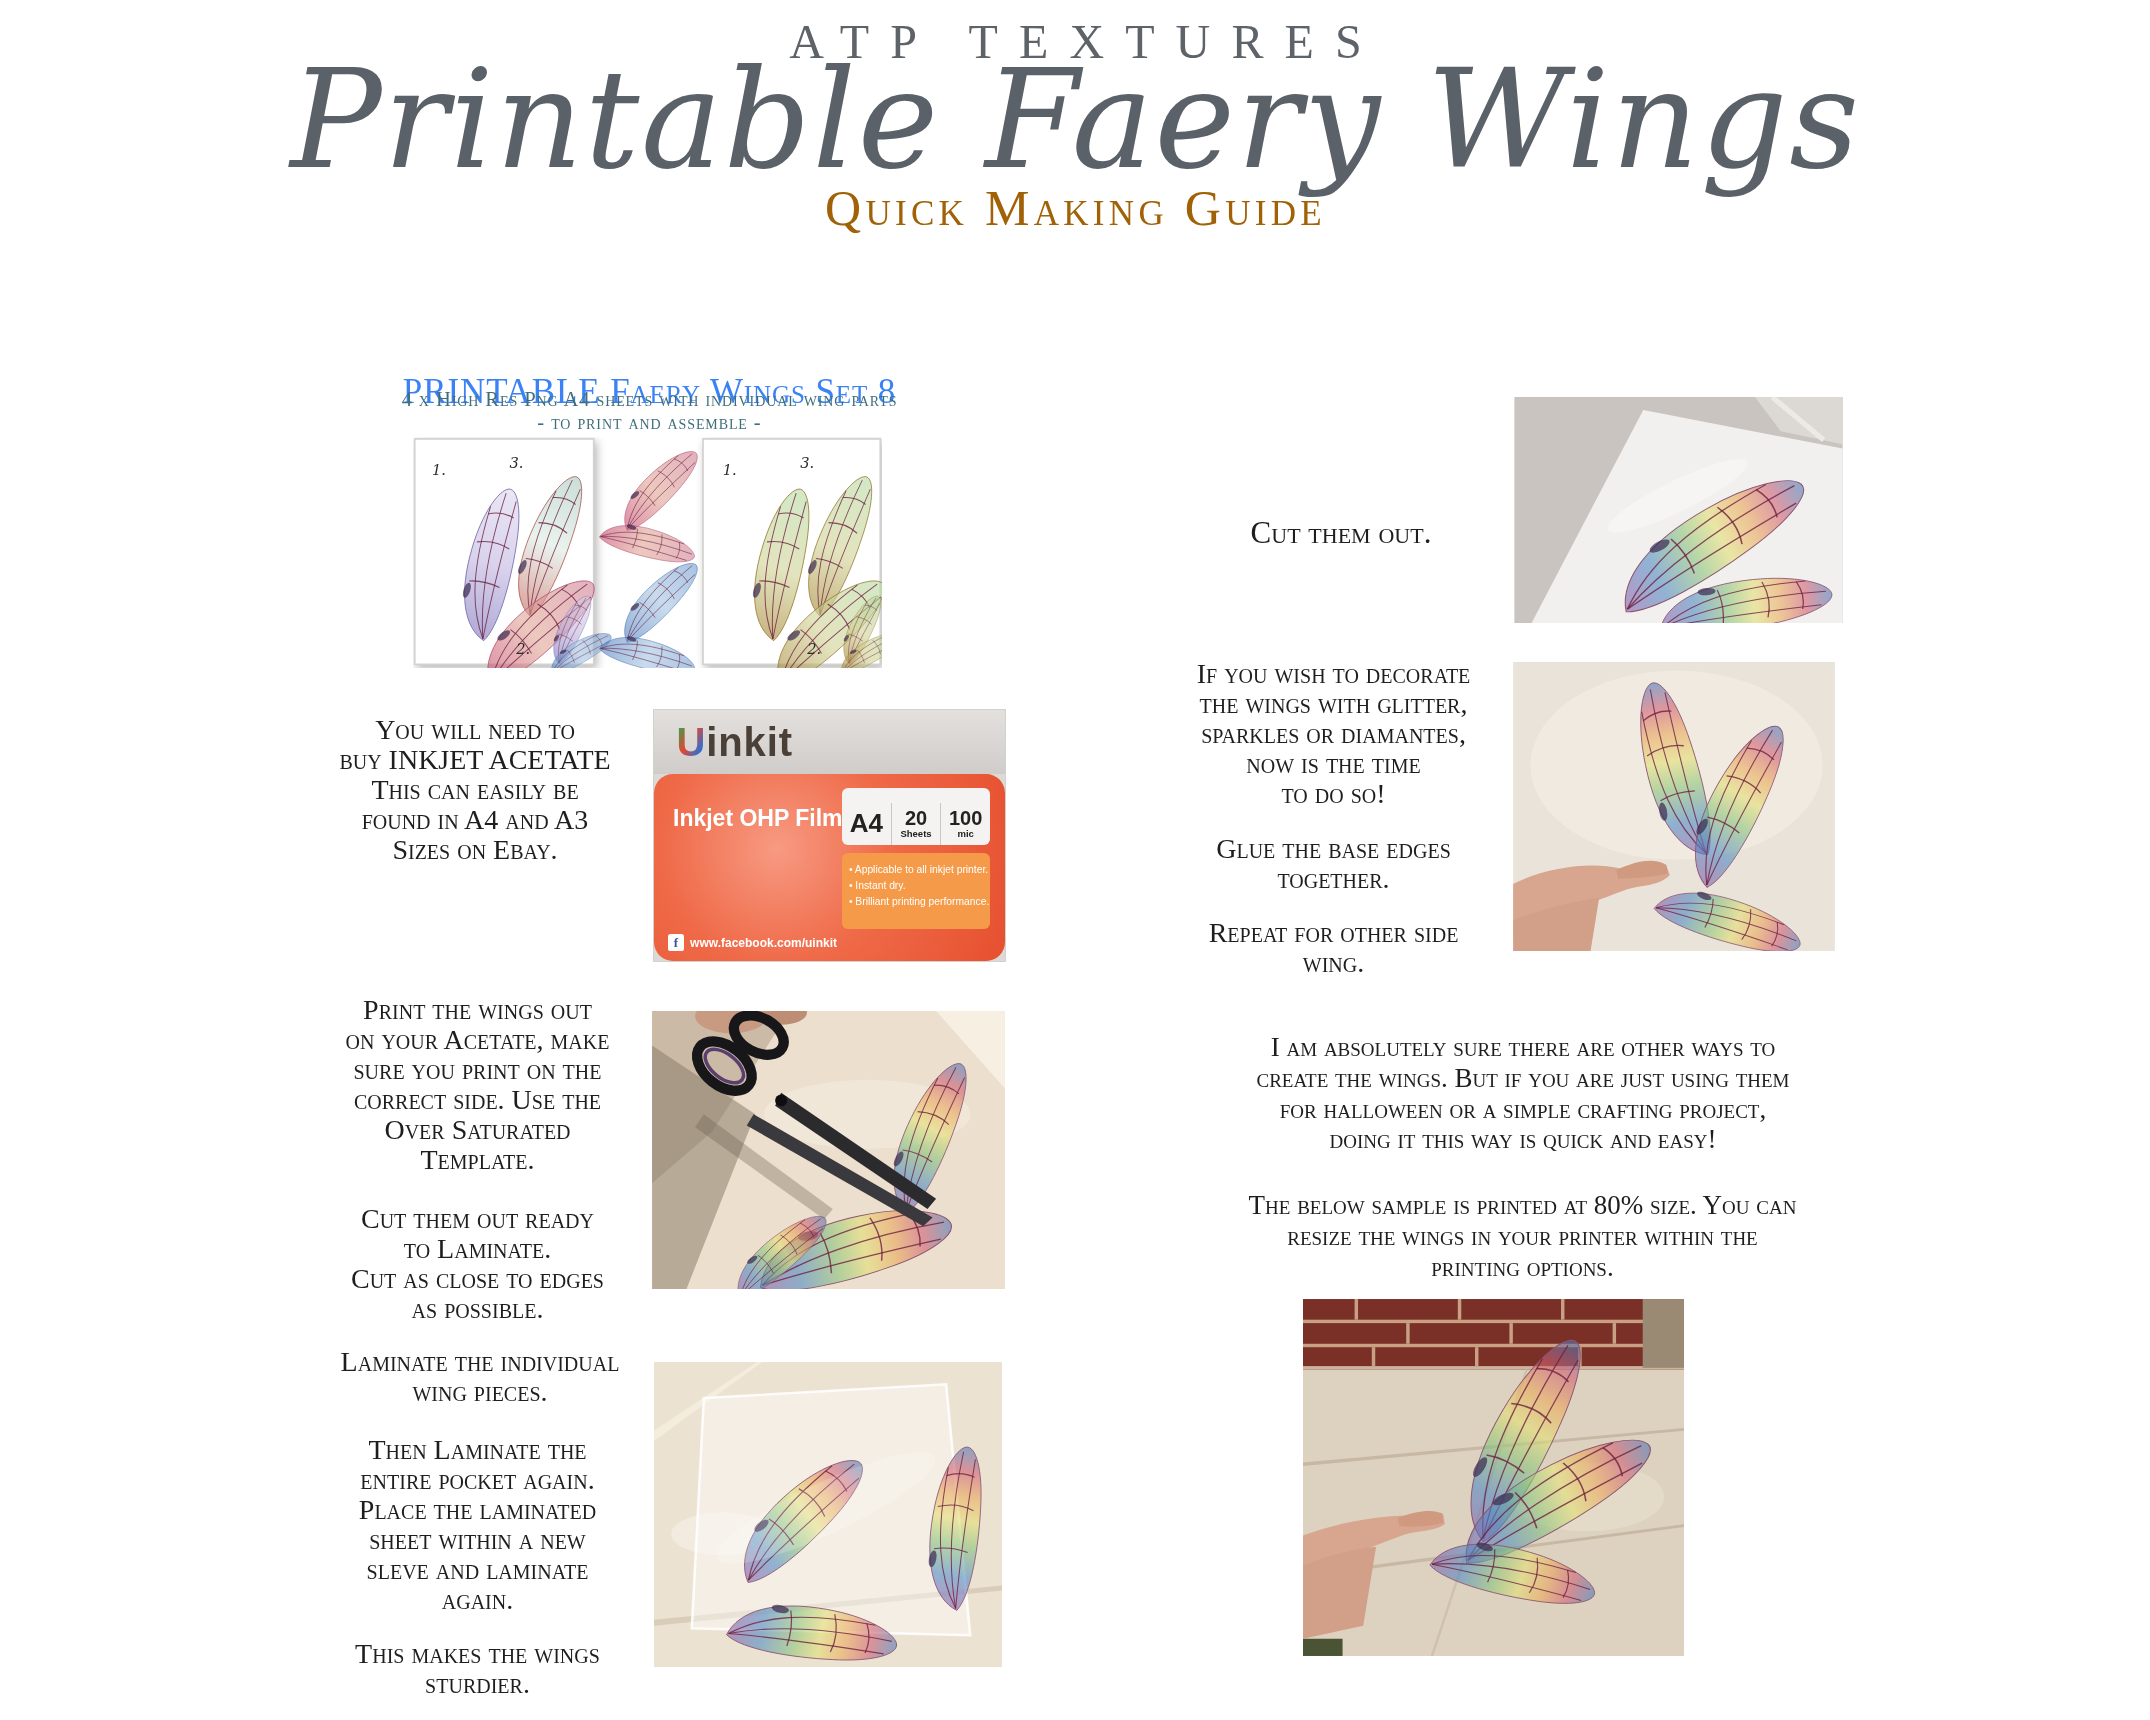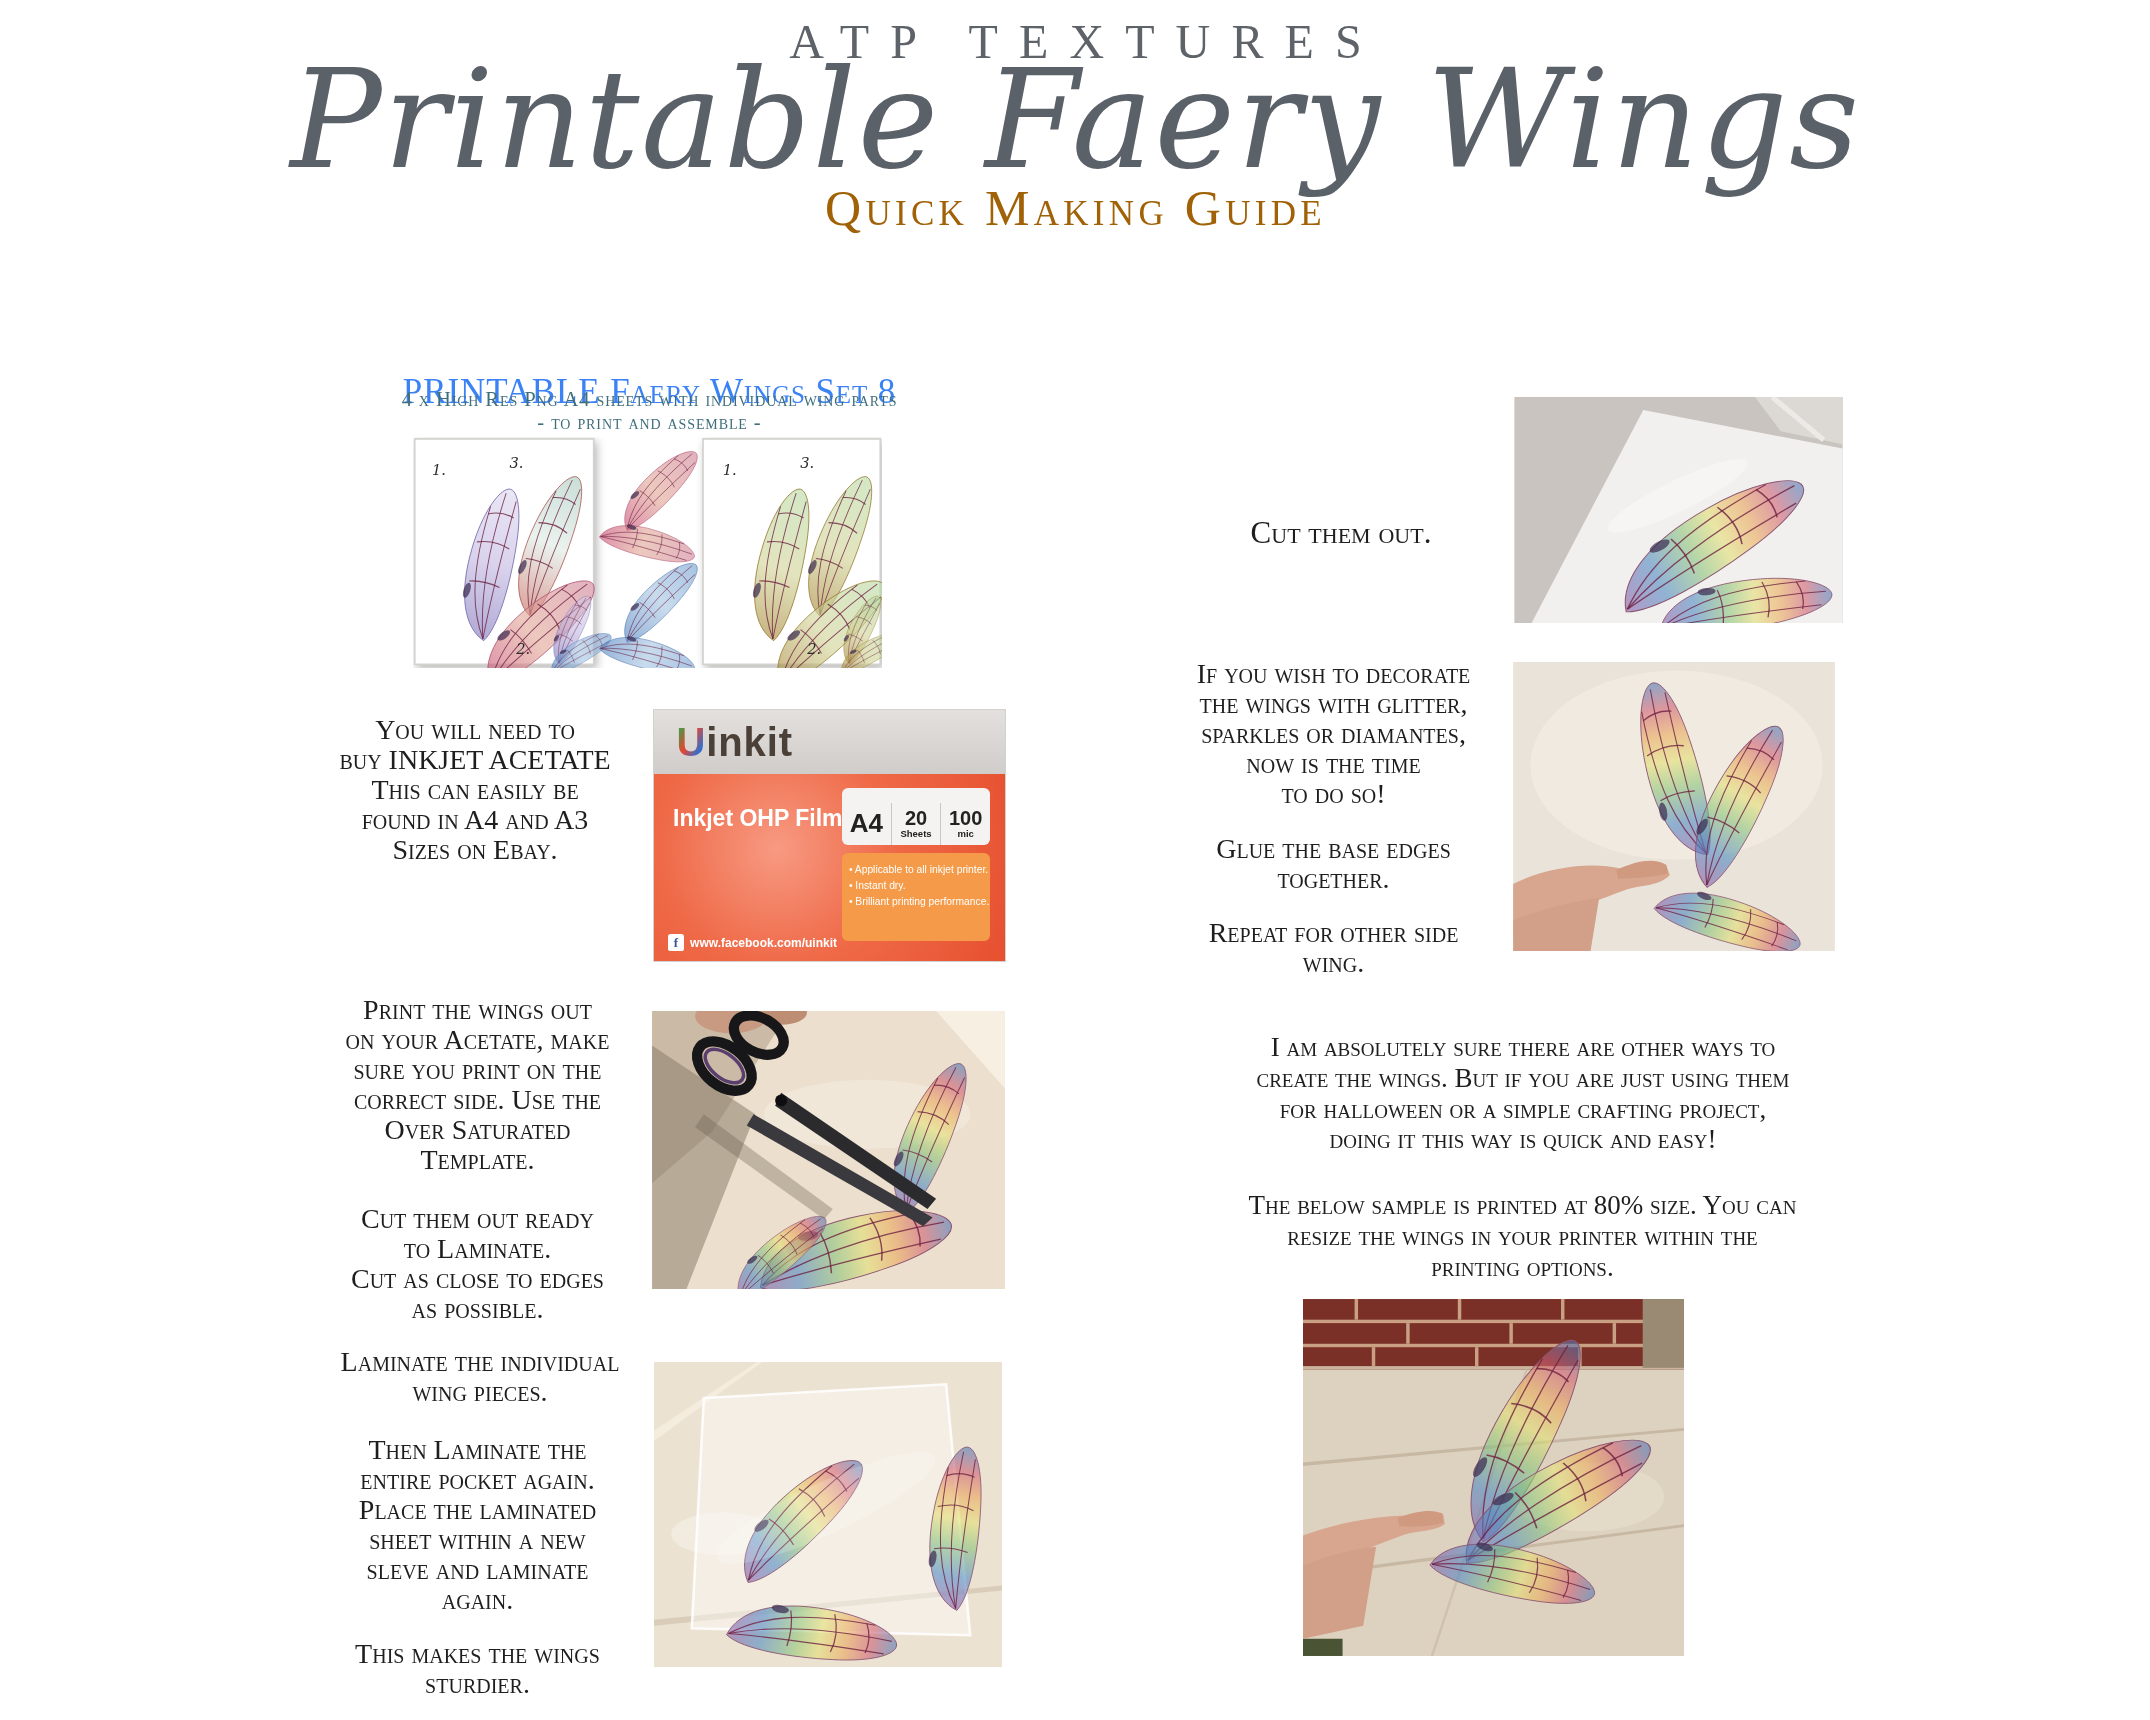--- a/index.html
+++ b/index.html
@@ -43,31 +43,31 @@
 
   
   .uinkit{left:654px;top:710px;width:351px;height:251px;background:#dcd9d6;
           box-shadow:0 0 0 0.9px #cfccc9;font-family:"Liberation Sans",sans-serif;}
   .uk-top{position:absolute;left:0;top:0;right:0;height:64px;background:linear-gradient(#e3e0dd,#cfccc9);}
   .uk-logo{position:absolute;left:22.4px;top:10.3px;font-size:40px;font-weight:bold;letter-spacing:0.9px;}
   .uk-logo .u{background:linear-gradient(120deg,#2ba84f 10%,#e8452f 45%,#2f6fd0 75%,#7a3bbf);
               -webkit-background-clip:text;background-clip:text;color:transparent;}
   .uk-logo .rest{color:#4a4038;}
   .uk-body{position:absolute;left:0;top:64px;right:0;bottom:0;
-           background:radial-gradient(circle at 35% 40%,#f79a82 0%,#ef6a48 45%,#e6502f 100%);}
+           background:radial-gradient(circle at 35% 40%,#f79a82 0%,#ef6a48 45%,#e6502f 100%);border-radius:19px;}
   .uk-name{position:absolute;left:19px;top:31px;color:#fff;font-size:23px;font-weight:bold;}
   .uk-panel{position:absolute;left:188px;top:13.8px;width:148px;height:57px;background:#f4f3f2;
             border-radius:6px;display:flex;align-items:stretch;overflow:hidden;}
   .uk-cell{flex:1;display:flex;flex-direction:column;align-items:center;justify-content:center;
            border-right:0.9px solid #c9c7c5;color:#222;margin-top:15px;}
   .uk-cell:last-child{border-right:none;}
   .uk-a4{font-size:26px;font-weight:bold;}
   .uk-num{font-size:20px;font-weight:bold;line-height:1;}
   .uk-lab{font-size:9.5px;font-weight:bold;}
-  .uk-orange{position:absolute;left:188px;top:79px;width:148px;height:88px;background:#f49a48;
+  .uk-orange{position:absolute;left:188px;top:79px;width:148px;height:76px;background:#f49a48;
              border-radius:6px;color:#fff;font-size:10.3px;padding:8.6px 6.9px;box-sizing:border-box;line-height:1.55;}
   .uk-orange div{white-space:nowrap;}
   .uk-fb{position:absolute;left:13.8px;bottom:10.3px;display:flex;align-items:center;gap:6px;color:#fff;
          font-size:12px;font-weight:bold;}
   .uk-f{display:inline-flex;align-items:center;justify-content:center;width:16.3px;height:16.3px;
         background:#fff;color:#39579a;border-radius:2.6px;font-size:13px;font-weight:bold;
         font-family:"Liberation Serif",serif;}
 </style>
 </head>
 <body>

